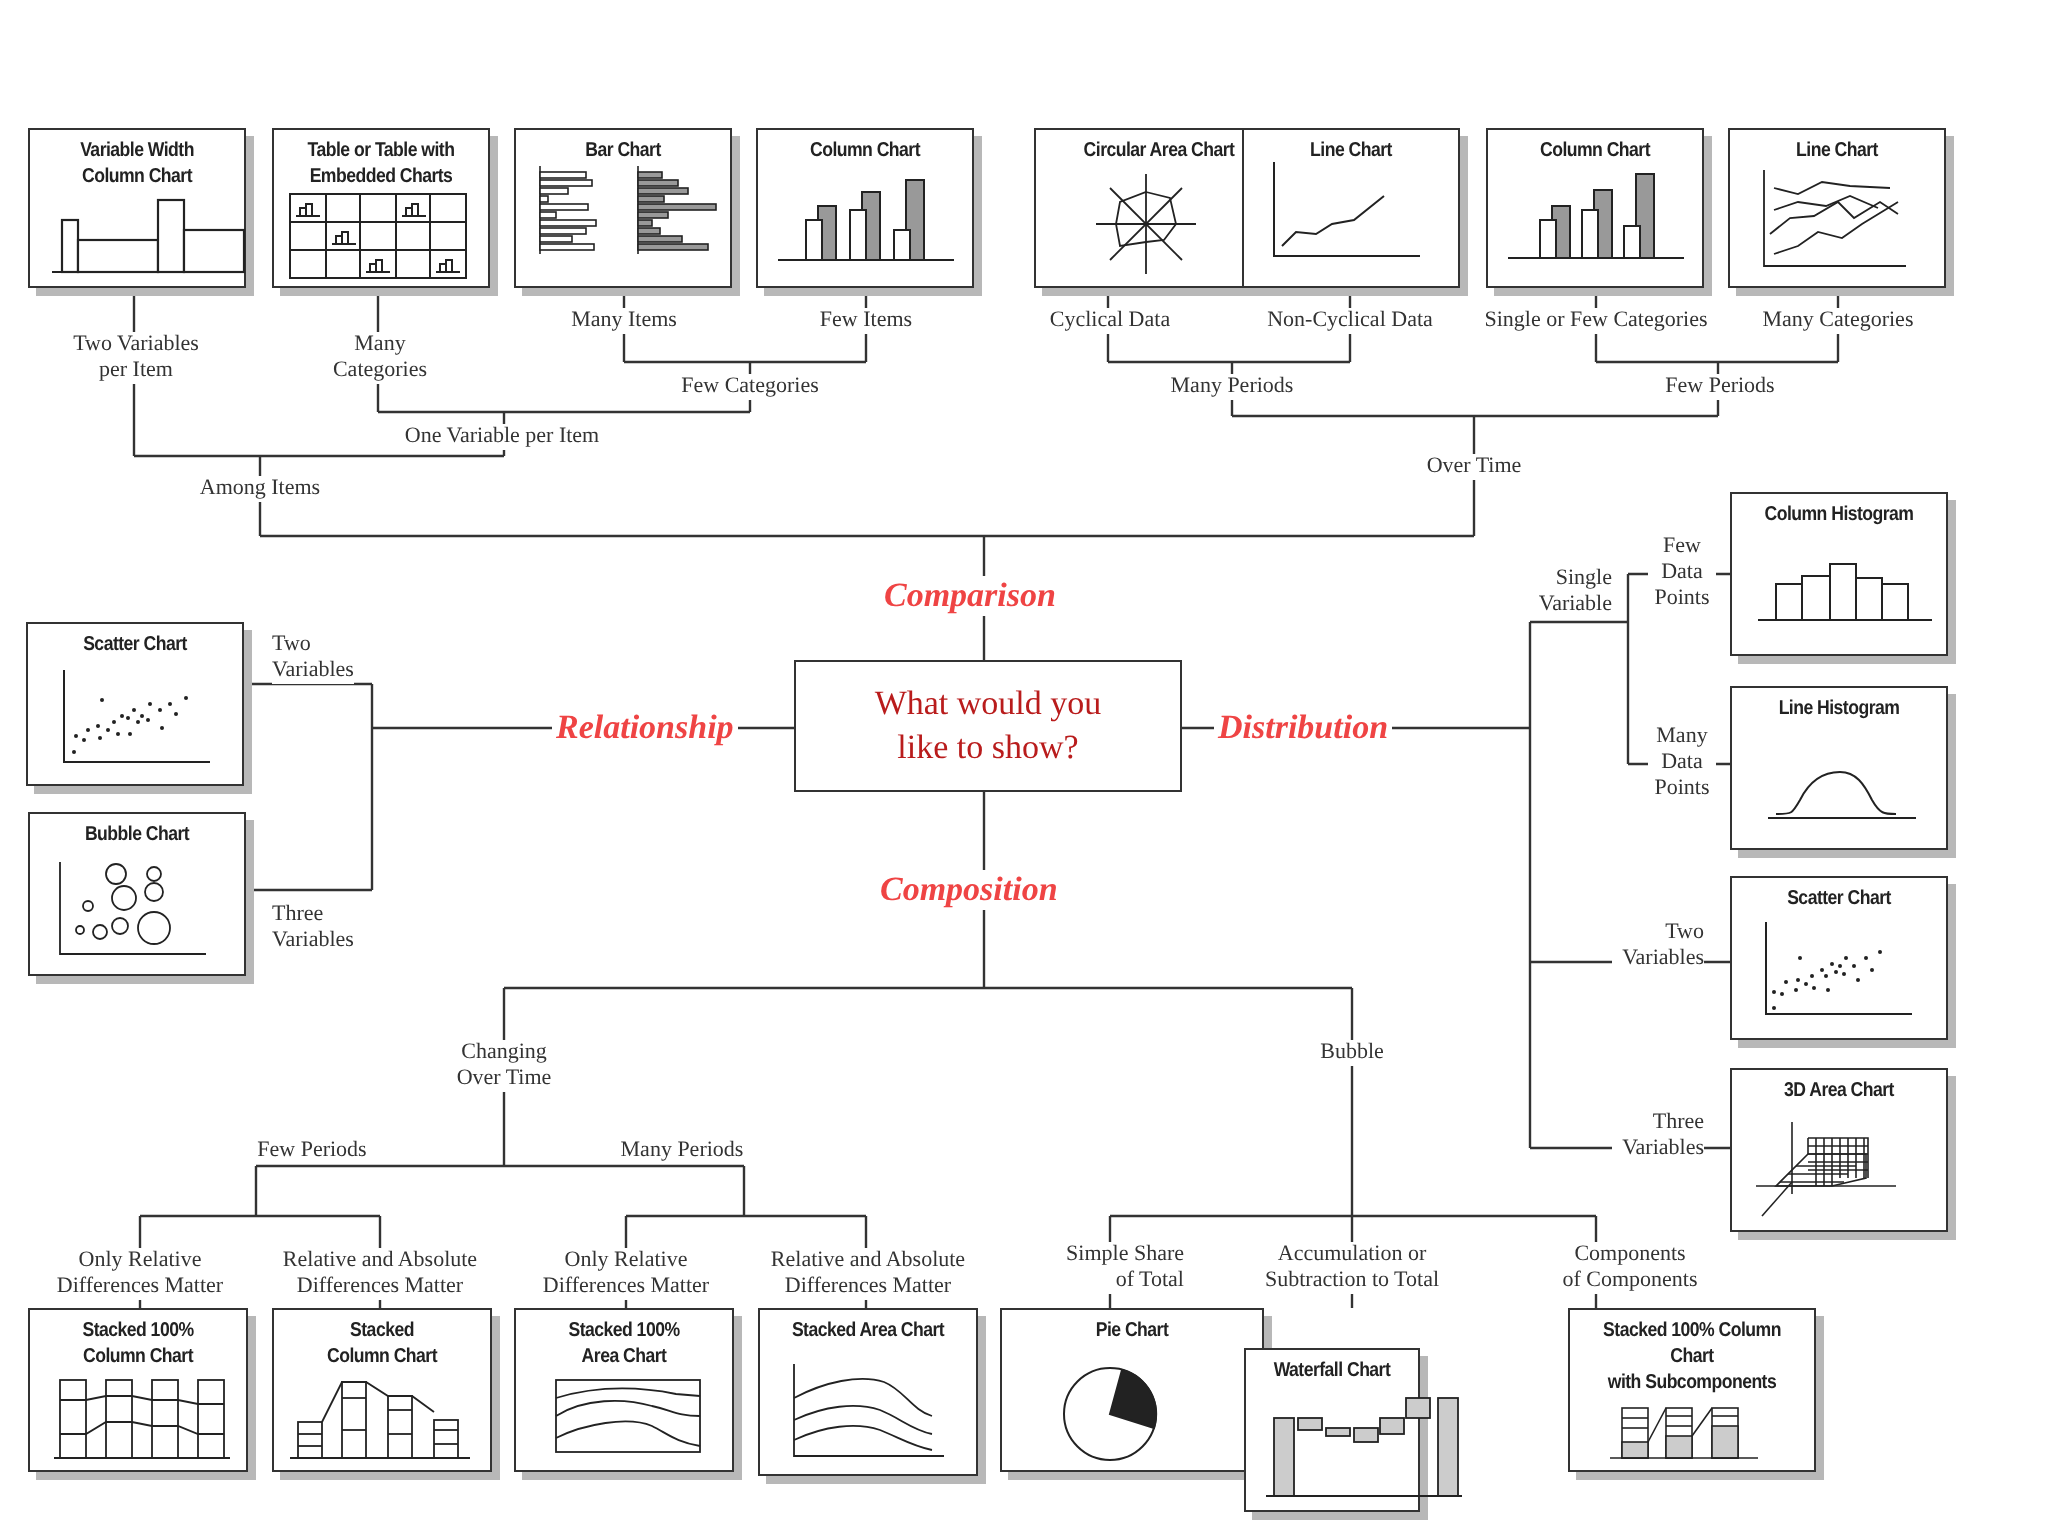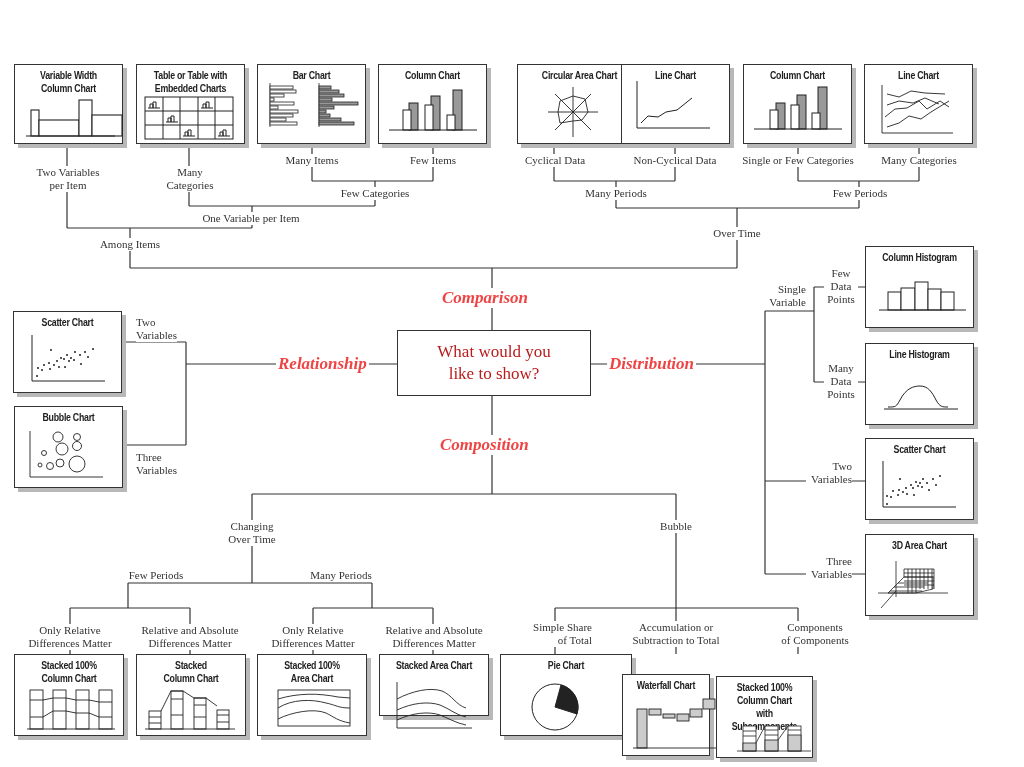--- a/index.html
+++ b/index.html
@@ -419,21 +419,21 @@
   <div class="ttl"><span>Stacked 100%</span><br><span>Area Chart</span></div>
   <svg class="ico" width="110" height="82">
     <g stroke="#222" stroke-width="0.9" fill="none">
         <rect x="20" y="35" width="72" height="36"></rect>
         <path d="M20 44 C40 38 60 38 80 42 L92 43"></path>
         <path d="M20 53 C34 44 54 44 68 48 C78 50 80 53 92 53"></path>
         <path d="M20 64 C34 57 56 53 68 58 C76 62 80 66 92 68"></path>
       </g>
   </svg>
 </div>
-<div class="card" style="left:379px;top:654px;width:110px;height:62px;">
+<div class="card" style="left:379px;top:654px;width:110px;height:84px;">
   <div class="ttl"><span>Stacked Area Chart</span></div>
   <svg class="ico" width="110" height="82">
     <g stroke="#222" stroke-width="0.9" fill="none">
         <polyline points="17,27 17,73 92,73"></polyline>
         <path d="M17 44 C32 36 50 32 62 36 C72 40 76 50 86 53"></path>
         <path d="M17 55 C32 48 48 46 60 50 C70 54 76 60 86 62"></path>
         <path d="M17 65 C32 58 48 56 60 60 C70 64 76 68 86 70"></path>
       </g>
   </svg>
 </div>
@@ -452,21 +452,21 @@
         <rect x="26" y="34" width="12" height="6"></rect>
         <rect x="40" y="39" width="12" height="4"></rect>
         <rect x="54" y="39" width="12" height="7"></rect>
         <rect x="67" y="34" width="12" height="8"></rect>
         <rect x="80" y="24" width="12" height="10"></rect>
         <rect x="96" y="24" width="10" height="49"></rect>
         <line x1="10" y1="73" x2="108" y2="73" fill="none"></line>
       </g>
   </svg>
 </div>
-<div class="card" style="left:716px;top:654px;width:97px;height:82px;margin-top:22px;">
+<div class="card" style="left:784px;top:654px;width:124px;height:82px;">
   <div class="ttl"><span>Stacked 100% Column Chart</span><br><span>with Subcomponents</span></div>
   <svg class="ico" width="110" height="82">
     <g stroke="#222" stroke-width="0.8" fill="#fff">
         <rect x="26" y="49" width="13" height="25"></rect>
         <rect x="26" y="66" width="13" height="8" fill="#ccc"></rect>
         <line x1="26" y1="54" x2="39" y2="54"></line>
         <line x1="26" y1="59" x2="39" y2="59"></line>
         <rect x="48" y="49" width="13" height="25"></rect>
         <rect x="48" y="63" width="13" height="11" fill="#ccc"></rect>
         <line x1="48" y1="53" x2="61" y2="53"></line>

